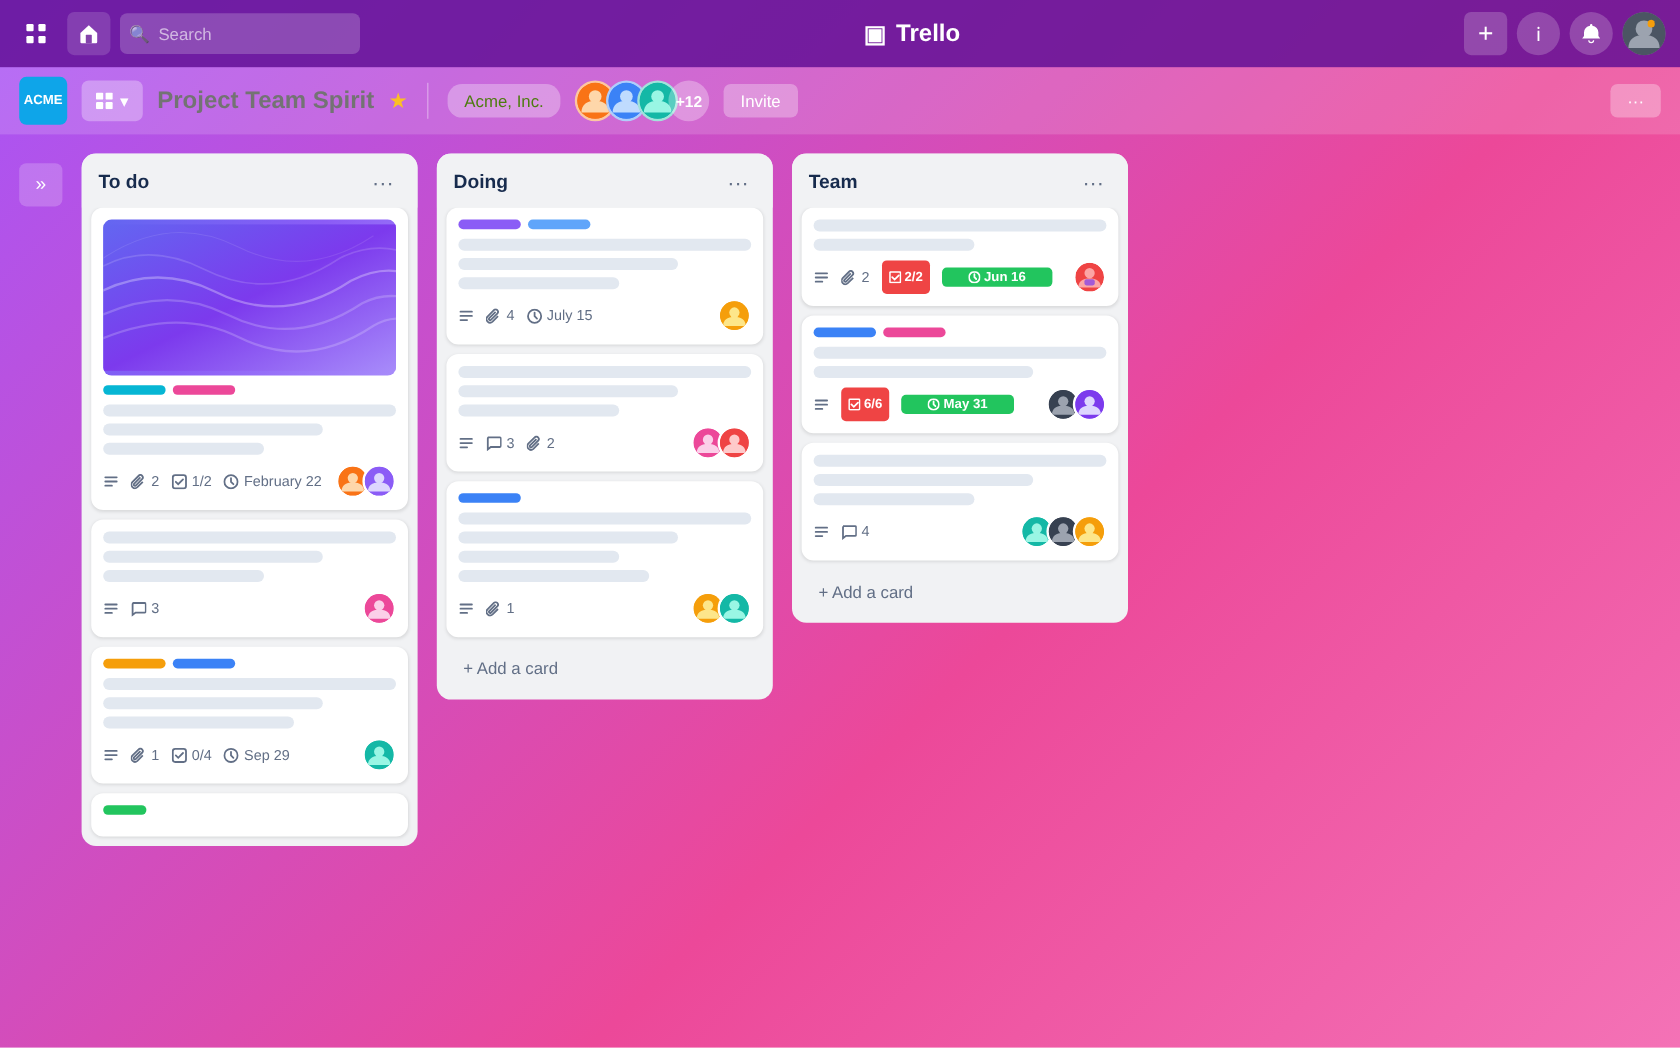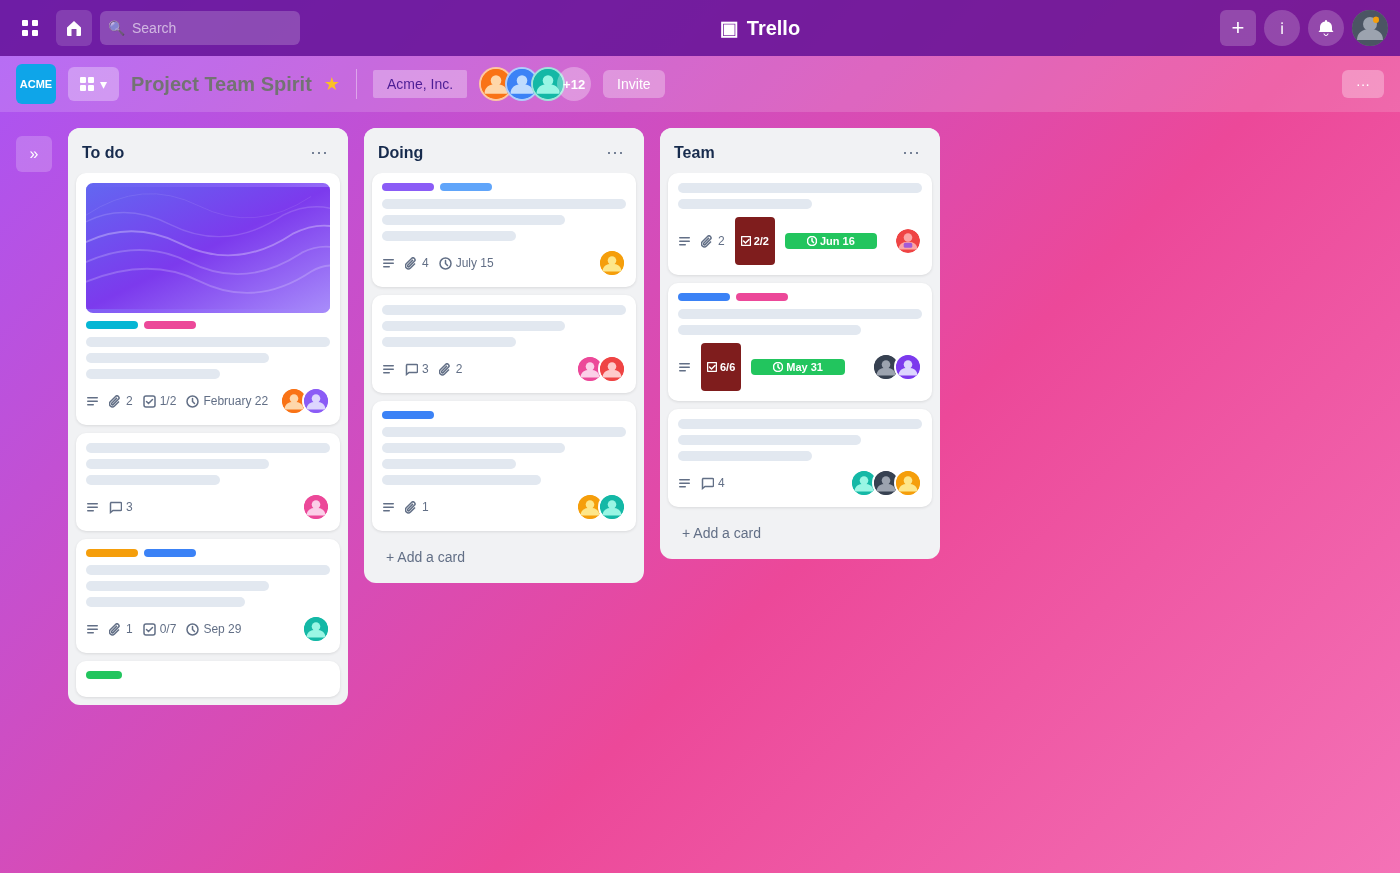--- a/index.html
+++ b/index.html
@@ -130,23 +130,23 @@
       cursor: pointer;
     }
     .divider-v {
       width: 1px;
       height: 30px;
       background: rgba(255,255,255,0.4);
       margin: 0 4px;
     }
     .workspace-badge {
       background: rgba(255,255,255,0.3);
-      border-radius: 2px;
+      border-radius: 12px;
       padding: 6px 14px;
-      color: #4c1d95;
+      color: #4d7c0f;
       font-size: 14px;
       cursor: pointer;
     }
     .header-avatars {
       display: flex;
       align-items: center;
     }
     .header-avatar {
       width: 34px; height: 34px;
       border-radius: 50%;
@@ -330,24 +330,24 @@
       border: 2px solid white;
       margin-left: -6px;
       overflow: hidden;
       display: flex; align-items: center; justify-content: center;
       font-size: 10px;
       font-weight: 600;
     }
     .card-avatar:first-child { margin-left: 0; }
 
     .badge-green {
-      background: #7f1d1d;
+      background: #ef4444;
       color: white;
       border-radius: 4px;
-      padding: 18px 6px;
+      padding: 8px 6px;
       font-size: 11px;
       font-weight: 600;
       display: flex; align-items: center; gap: 3px;
     }
     .badge-date-green {
       background: #22c55e;
       color: white;
       border-radius: 4px;
       padding: 2px 22px;
       font-size: 11px;
@@ -612,21 +612,21 @@
           <svg width="13" height="13" viewBox="0 0 13 13" fill="none" stroke="#626f86" stroke-width="1.5">
               <path d="M10 6.5L5.5 11a3 3 0 01-4.24-4.24l5.3-5.3a2 2 0 012.83 2.83L4.1 9.6a1 1 0 01-1.41-1.41L8 2.86"></path>
             </svg>
           <span>1</span>
         </span>
         <span class="card-meta">
           <svg width="13" height="13" viewBox="0 0 13 13" fill="none" stroke="#626f86" stroke-width="1.5">
               <rect x="1" y="1" width="11" height="11" rx="2"></rect>
               <path d="M3.5 6.5l2 2 4-4" stroke-linecap="round"></path>
             </svg>
-          <span>0/7</span>
+          <span>0/4</span>
         </span>
         <span class="card-meta">
           <svg width="13" height="13" viewBox="0 0 13 13" fill="none" stroke="#626f86" stroke-width="1.5">
               <circle cx="6.5" cy="6.5" r="5.5"></circle>
               <path d="M6.5 3.5v3l2 2" stroke-linecap="round"></path>
             </svg>
           <span>Sep 29</span>
         </span>
         <div class="card-avatars">
           <div class="card-avatar av-teal">

